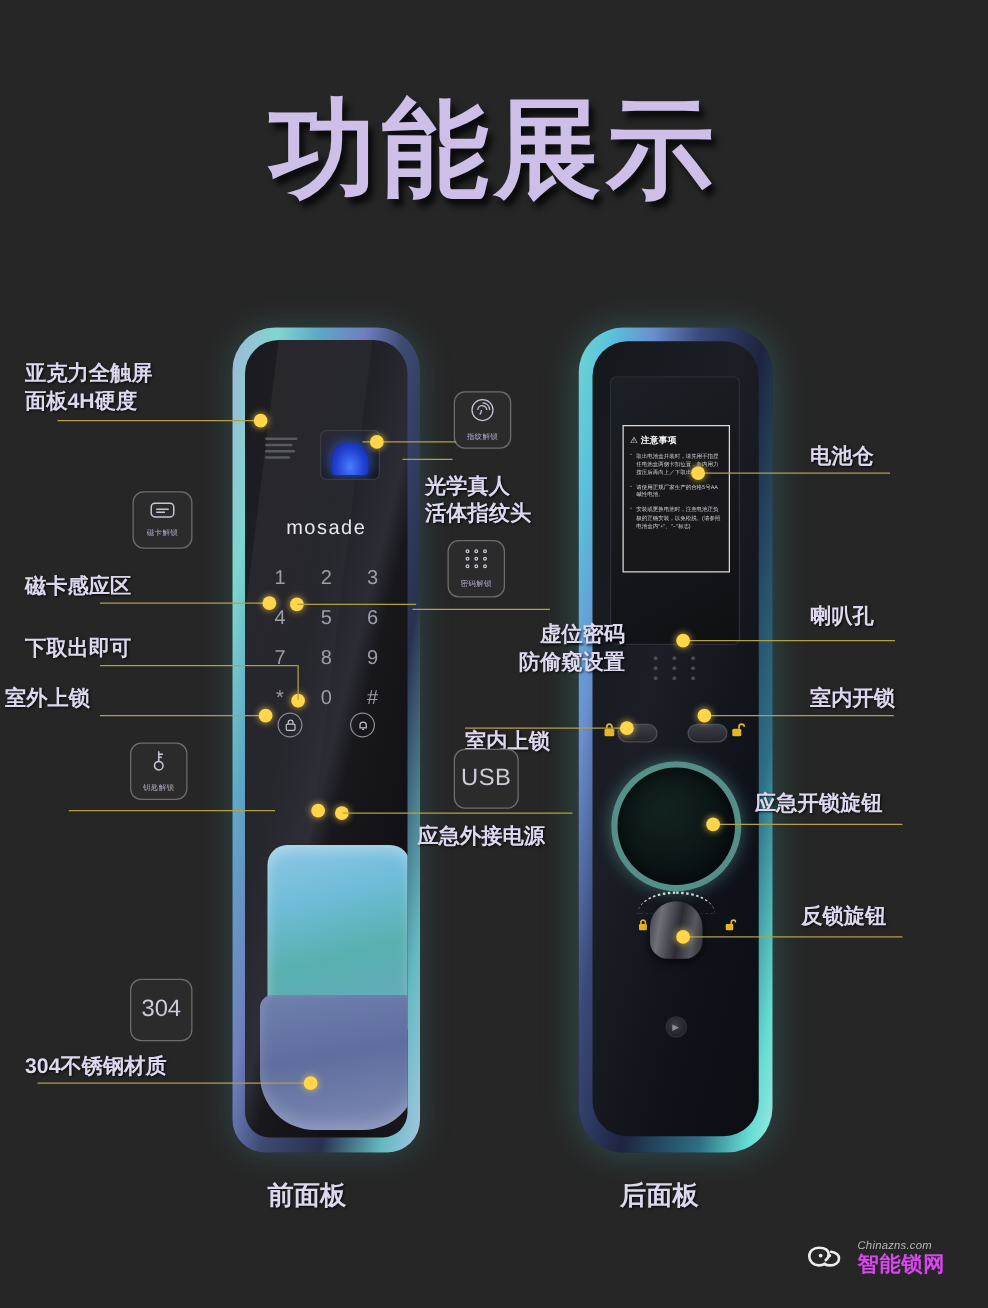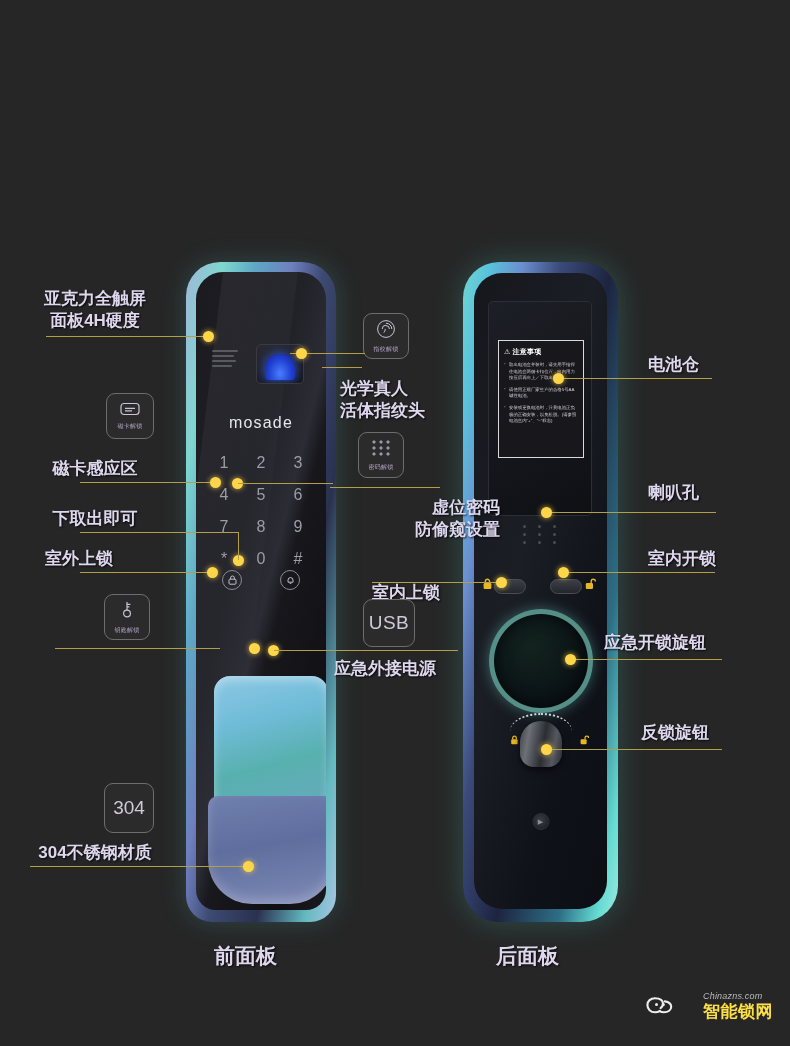--- a/index.html
+++ b/index.html
@@ -22,21 +22,21 @@
 
   
   .label {
     position:absolute;
     color:#ded8ef;
     font-size:17px; font-weight:bold;
     line-height:1.28;
     white-space:pre-line;
     text-shadow:1px 1px 2px rgba(0,0,0,.8);
   }
-  .label.r { text-align:center; }
+  .label.r { text-align:left; }
   .label.l { text-align:left; }
 
   
   .line {
     position:absolute; height:1px;
     background:#b39f46;
   }
   .dot {
     position:absolute; width:11px; height:11px; border-radius:50%;
     background:#ffd54a;
@@ -261,32 +261,33 @@
   
   .caption {
     position:absolute;
     color:#ded8ef; font-size:21px; font-weight:bold;
     text-shadow:1px 1px 2px rgba(0,0,0,.8);
   }
 
   
   .wm {
     position:absolute; left:645px; top:992px;
-    display:flex; align-items:center; gap:24px;
+    display:flex; align-items:center; gap:7px;
   }
   .wm-logo { width:34px; height:26px; flex:0 0 auto; }
   .wm-text { line-height:1; }
   .wm-en { color:#b8b8b8; font-size:9px; font-style:italic; letter-spacing:.2px; }
-  .wm-cn { color:#fde047; font-size:17px; font-weight:bold; letter-spacing:.5px; margin-top:2px; }
+  .wm-cn { color:#d946ef; font-size:17px; font-weight:bold; letter-spacing:.5px; margin-top:2px; }
 </style>
 </head>
 <body>
 
 <div id="stage">
 
+  <div class="title">功能展示</div>
 
   <div class="front-wrap">
     <div class="front-body">
       <div class="front-face">
         <div class="front-gloss"></div>
 
         <div class="cardzone">
           <i></i>
             <i></i>
             <i></i>

